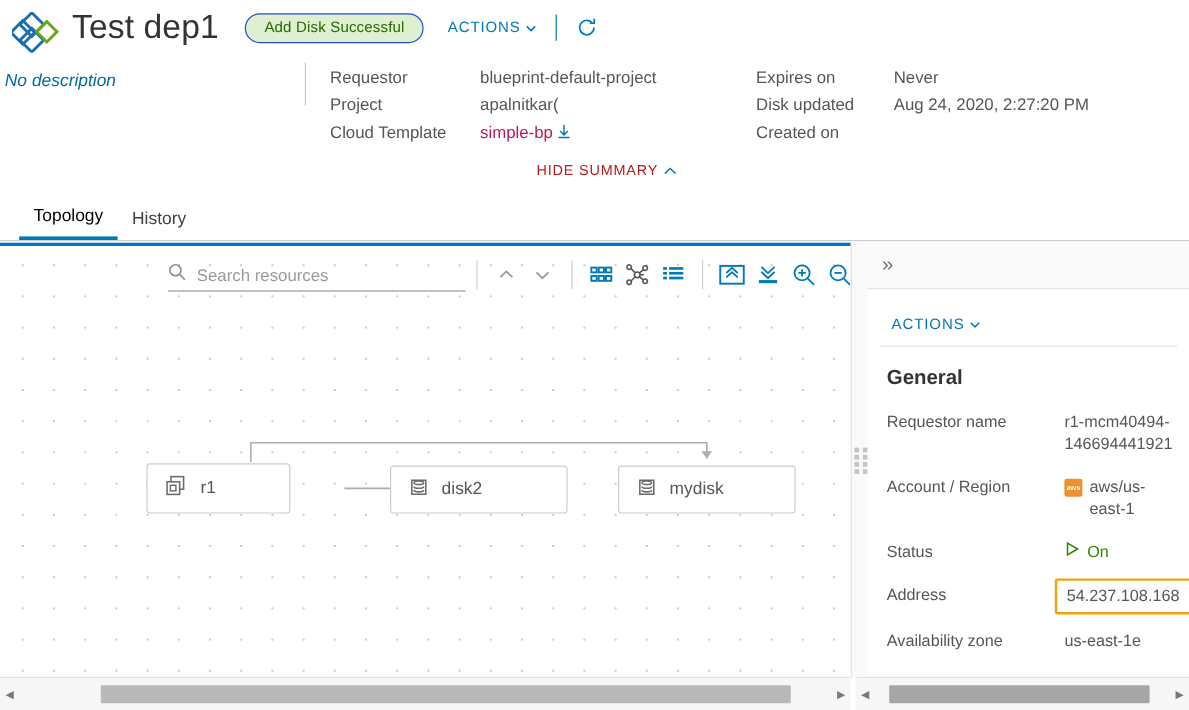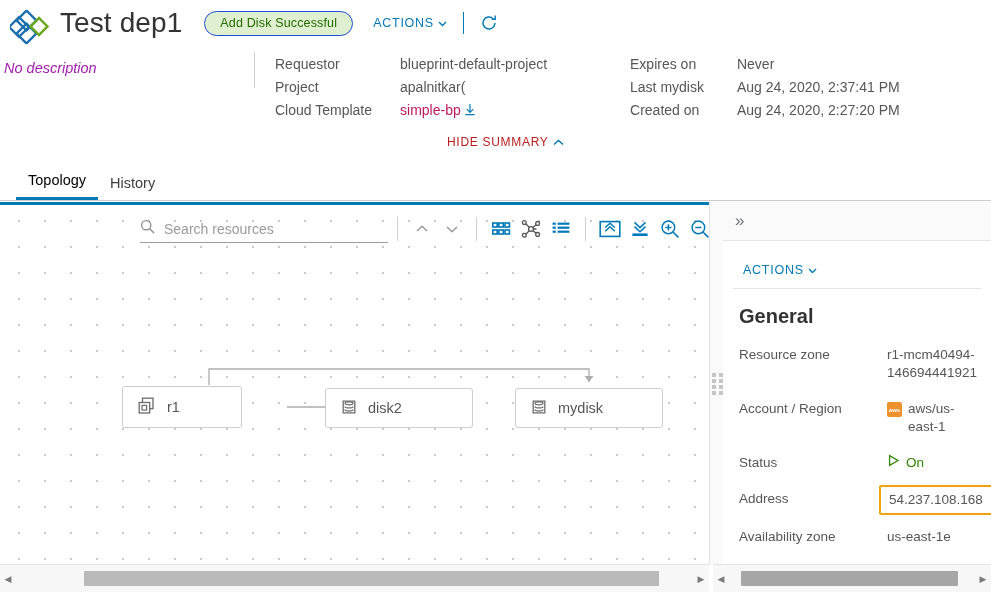--- a/index.html
+++ b/index.html
@@ -44,21 +44,21 @@
   .hdr-sep {
     margin-left: 16px; width: 1px; height: 22px; background: #0079b8;
   }
   .refresh-btn {
     margin-left: 16px; color: #0079b8; cursor: pointer;
     display: flex; align-items: center;
   }
 
   .no-desc {
     position: absolute; left: 4px; top: 60px;
-    font-style: italic; font-size: 14.5px; color: #a21caf;
+    font-style: italic; font-size: 14.5px; color: #0369a1;
   }
 
   .summary-divider {
     position: absolute; left: 254px; top: 52px;
     width: 1px; height: 36px; background: #cccccc;
   }
 
   .summary {
     position: absolute; left: 275px; top: 53px;
     display: flex; gap: 0;
@@ -156,21 +156,21 @@
     height: 38px; background: #fafafa; border-bottom: 1px solid #e4e4e4;
     display: flex; align-items: center; padding-left: 12px;
     color: #6d7278; font-size: 17px; cursor: pointer;
   }
   .panel-actions {
     height: 36px; display: flex; align-items: center; padding-left: 10px;
     color: #0079b8; font-size: 12.5px; letter-spacing: .75px; cursor: pointer;
     gap: 4px; border-bottom: 1px solid #e4e4e4; margin: 11px 10px 0 10px;
   }
   .panel-h {
-    font-size: 20px; color: #333; font-weight: bold;
+    font-size: 17px; color: #333; font-weight: bold;
     padding: 16px 0 0 16px;
   }
   .prop-list { padding: 18px 10px 0 16px; }
   .prop-row {
     display: flex; align-items: flex-start; margin-bottom: 18px;
     font-size: 13.5px; line-height: 18px;
   }
   .prop-label { width: 148px; color: #565656; flex: none; }
   .prop-val { color: #565656; display: flex; align-items: flex-start; gap: 6px; }
   .prop-val.hl {
@@ -264,26 +264,25 @@
             <span class="sum-link">simple-bp</span><span class="dl-icon"><svg width="12" height="13" viewBox="0 0 12 13">
                   <path d="M6 1v8M2.8 6.2L6 9.4l3.2-3.2M1.4 11.6h9.2" stroke="#0079b8" stroke-width="1.2" fill="none"></path>
                 </svg></span>
           </div>
         </div>
       </div>
 
       <div class="sum-col" style="margin-left:25px">
         <div class="sum-labels">
           <div class="sum-row">Expires on</div>
-          <div class="sum-row">Last mydisk</div>
+          <div class="sum-row">Disk updated</div>
           <div class="sum-row">Created on</div>
         </div>
         <div class="sum-values" style="margin-left:33px">
           <div class="sum-row">Never</div>
-          <div class="sum-row">Aug 24, 2020, 2:37:41 PM</div>
           <div class="sum-row">Aug 24, 2020, 2:27:20 PM</div>
         </div>
       </div>
     </div>
 
     <div class="hide-summary">
       <span>HIDE SUMMARY</span>
       <span>
         <svg width="11" height="7" viewBox="0 0 11 7">
             <path d="M1 5.6L5.5 1.4 10 5.6" stroke="#0079b8" stroke-width="1.3" fill="none"></path>
@@ -466,21 +465,21 @@
             <path d="M1 1l3.5 3.5L8 1" stroke="#0079b8" stroke-width="1.3" fill="none"></path>
           </svg>
       </span>
     </div>
 
     <div class="panel-h">General</div>
 
     <div class="prop-list">
 
       <div class="prop-row">
-        <div class="prop-label">Resource zone</div>
+        <div class="prop-label">Requestor name</div>
         <div class="prop-val">r1-mcm40494-146694441921</div>
       </div>
 
       <div class="prop-row">
         <div class="prop-label">Account / Region</div>
         <div class="prop-val">
           <span class="aws-badge">
               <span>aws</span>
             </span>
           <span>aws/us-east-1</span>

